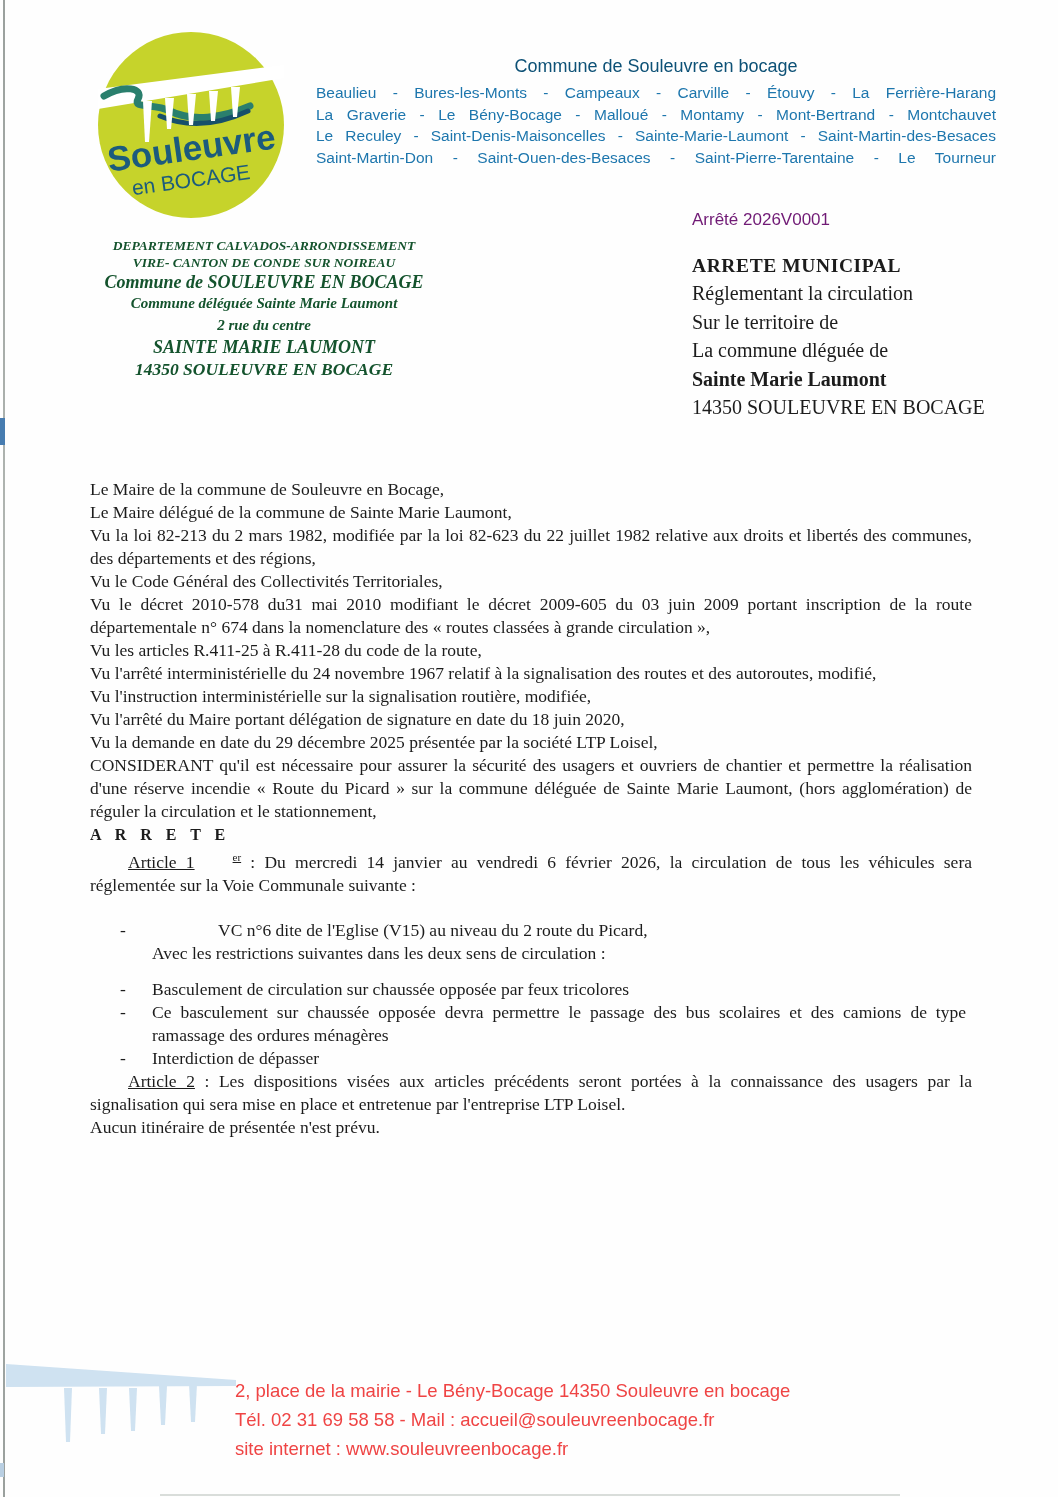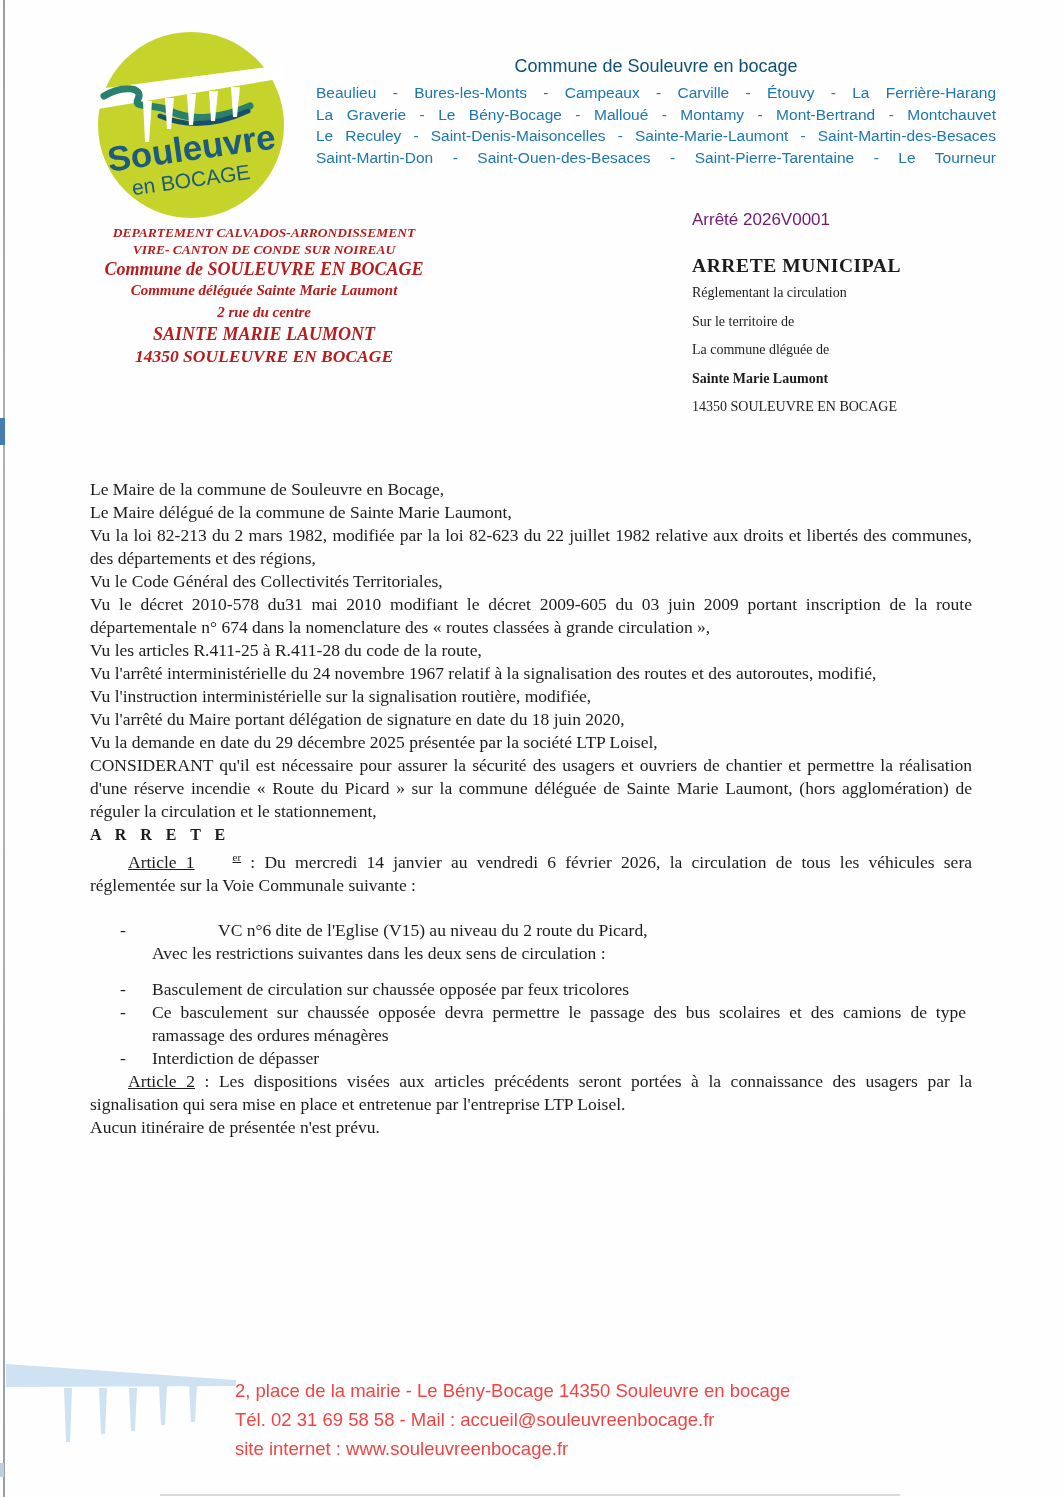--- a/index.html
+++ b/index.html
@@ -16,31 +16,31 @@
 
   
   .logo { position:absolute; left:98px; top:32px; width:186px; height:186px; }
 
   
   .header-block { position:absolute; left:316px; top:56px; width:680px; }
   .header-title { text-align:center; font-family:"Liberation Sans", sans-serif; font-size:18px; color:#0d5176; margin-bottom:5px; }
   .commune-line { font-family:"Liberation Sans", sans-serif; font-size:15.5px; color:#1d76ad; line-height:21.5px; text-align:justify; text-align-last:justify; }
 
   
-  .sender-block { position:absolute; left:58px; top:225px; width:412px; text-align:center; font-style:italic; font-weight:bold; color:#b91c1c; }
+  .sender-block { position:absolute; left:58px; top:238px; width:412px; text-align:center; font-style:italic; font-weight:bold; color:#14532d; }
   .s-small { font-size:13.5px; line-height:16.5px; }
   .s-big   { font-size:18px;   line-height:22px; }
   .s-med   { font-size:15px;   line-height:21.5px; }
   .s-city  { font-size:17.5px; line-height:22px; }
 
   
   .ref-block { position:absolute; left:692px; top:210px; width:340px; }
   .ref-number { font-family:"Liberation Sans", sans-serif; font-size:17px; color:#701a75; margin-bottom:23px; }
   .ref-title { font-size:19.5px; font-weight:bold; letter-spacing:0.6px; line-height:26px; }
-  .ref-line { font-size:14px; line-height:28.5px; }
+  .ref-line { font-size:20px; line-height:28.5px; }
   .bold { font-weight:bold; }
 
   
   .body-block { position:absolute; left:90px; top:478px; width:882px; font-size:17.5px; line-height:23px; }
   .body-block p { margin:0; }
   .j { text-align:justify; }
   .considerant { margin-top:13px; }
   .arrete-heading { font-weight:bold; font-size:16px; letter-spacing:5px; margin-top:25px; }
   .article1 { margin-top:41px; }
   .article2 { margin-top:38px; }

